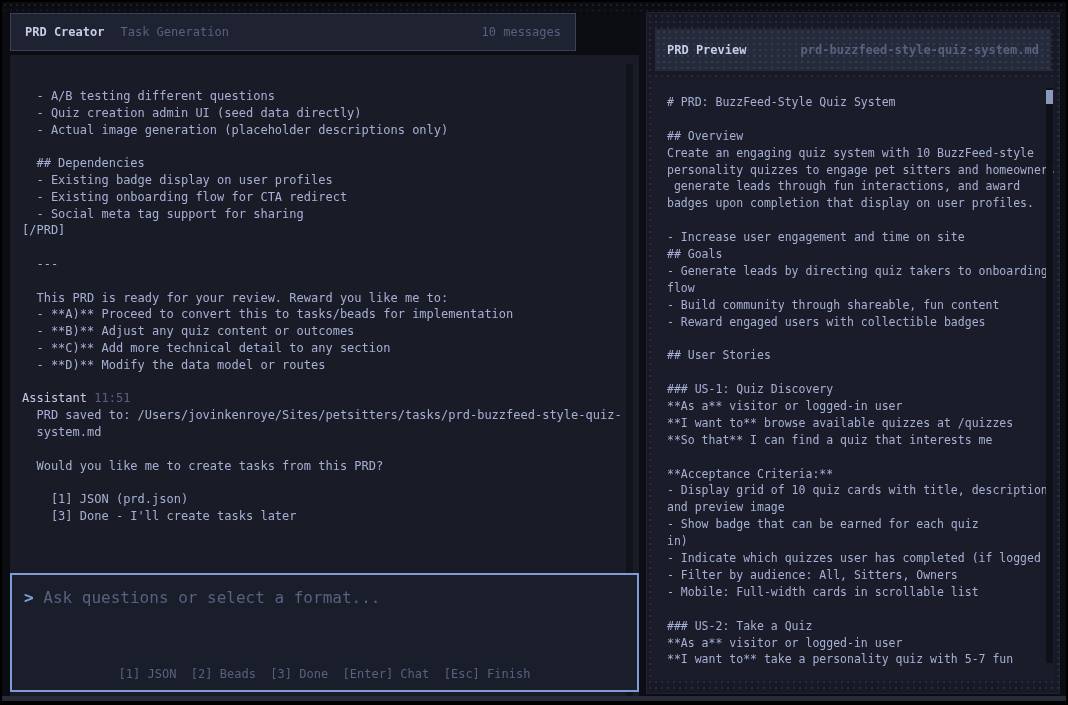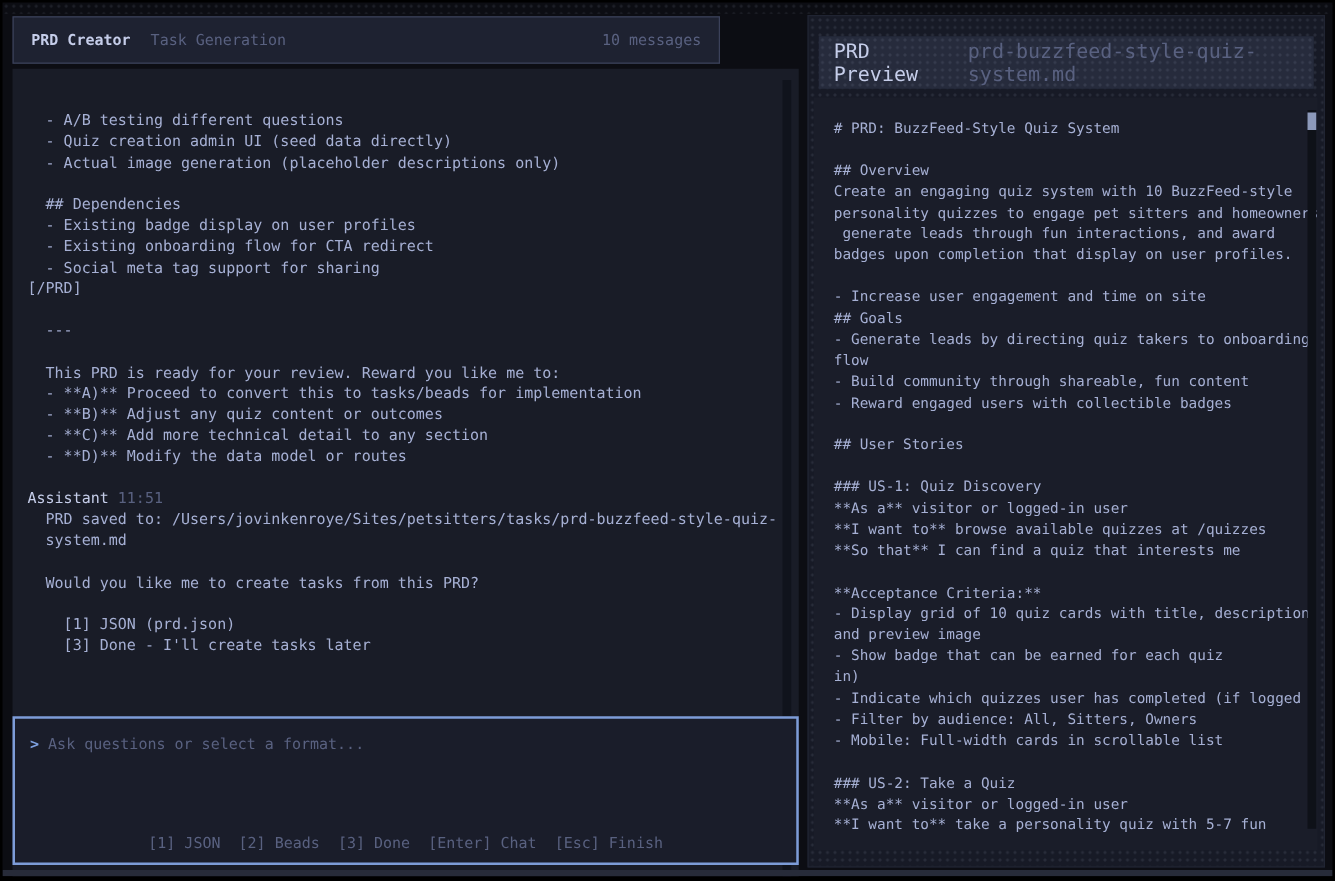--- a/index.html
+++ b/index.html
@@ -36,34 +36,34 @@
   .dim{color:#596180;}
 
   .vtrack{position:absolute;width:7px;background:#10131c;}
   .chat-track{right:6px;top:9px;bottom:3px;}
   .chat-thumb{position:absolute;left:0;bottom:1px;width:7px;height:15px;background:#9aa6c6;}
 
   .input-box{
     position:absolute;left:8px;top:571px;width:629px;height:119px;box-sizing:border-box;
     border:2px solid #7d9cd8;background:#1a1d2a;
   }
-  .prompt-row{position:absolute;left:12px;top:13px;font-size:12px;white-space:pre;}
+  .prompt-row{position:absolute;left:12px;top:13px;font-size:16px;white-space:pre;}
   .prompt-char{color:#7ea1e0;font-weight:bold;}
   .placeholder{color:#596180;}
   .hotkeys{position:absolute;left:0;right:0;bottom:9px;text-align:center;color:#596180;font-size:12px;white-space:pre;}
 
   
   .preview-panel{
     position:absolute;left:644px;top:10px;width:414px;height:682px;box-sizing:border-box;
     background-color:#171a26;border:1px solid #202432;overflow:hidden;
   }
   .preview-header{
     position:absolute;left:8px;right:8px;top:16px;height:42px;box-sizing:border-box;
     background-color:#262b3c;
-    display:flex;align-items:center;justify-content:space-between;padding:0 12px;font-size:16px;
+    display:flex;align-items:center;justify-content:space-between;padding:0 12px;font-size:12px;font-weight:bold;
   }
   .preview-title{color:#c5cde9;}
   .preview-file{color:#596180;padding-left:19px;}
   .preview-body{
     position:absolute;left:4px;right:5px;top:65px;bottom:13px;box-sizing:border-box;
     background:#1a1d29;overflow:hidden;padding:16px 14px 0 16px;
     font-size:11.5px;line-height:16.9px;color:#a6b0d4;
   }
   .preview-body .tline{height:16.9px;}
   .preview-track{right:1px;top:10px;height:575px;background:#0e1118;}

